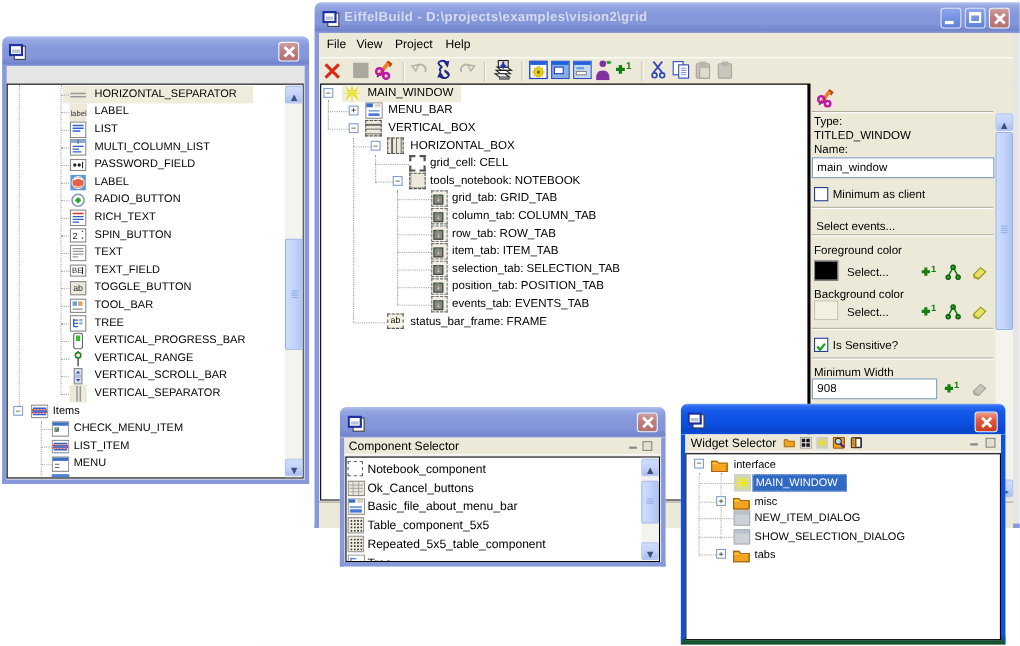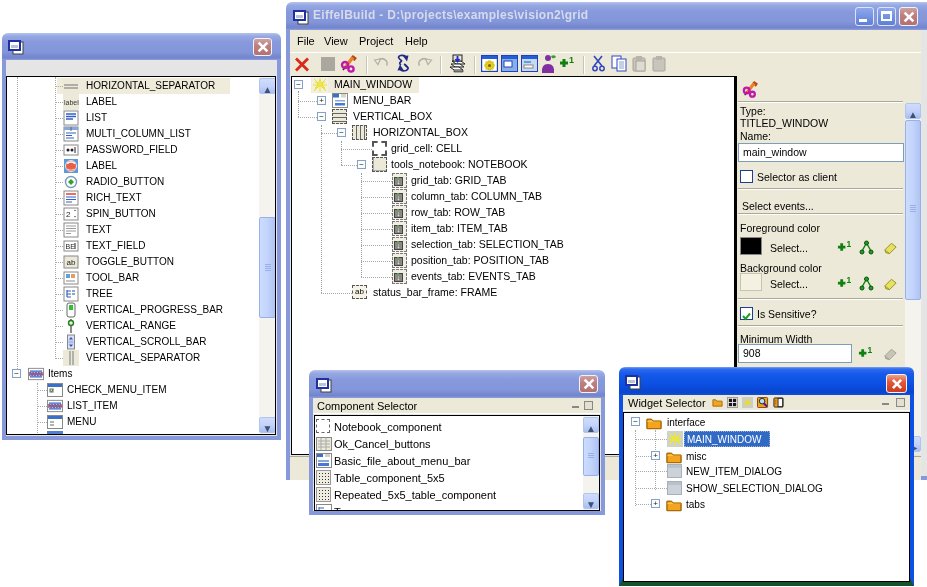--- a/index.html
+++ b/index.html
@@ -264,21 +264,21 @@
           <circle cx="6" cy="11" r="3" fill="none" stroke="#c018a8" stroke-width="2.4"></circle>
           <circle cx="12" cy="15" r="2.6" fill="none" stroke="#c018a8" stroke-width="2.4"></circle>
           <path d="M8 12.8 L10 13.6" stroke="#c018a8" stroke-width="2.4"></path>
         </svg>
       <div class="etch" style="left:1px;top:25px;width:165px"></div>
       <span class="lbl" style="left:3px;top:29px">Type:</span>
       <span class="lbl" style="left:3px;top:41px">TITLED_WINDOW</span>
       <span class="lbl" style="left:3px;top:54px">Name:</span>
       <div class="fld" style="left:1px;top:67px;width:166px;height:19px;line-height:17px;padding-left:4px">main_window</div>
       <div class="cb" style="left:3px;top:94px"></div>
-      <span class="lbl" style="left:20px;top:95px">Selector as client</span>
+      <span class="lbl" style="left:20px;top:95px">Minimum as client</span>
       <div class="etch" style="left:1px;top:112px;width:165px"></div>
       <span class="lbl" style="left:5px;top:124px">Select events...</span>
       <div class="etch" style="left:1px;top:137px;width:165px"></div>
       <span class="lbl" style="left:3px;top:146px">Foreground color</span>
       <div style="position:absolute;left:3px;top:161px;width:22px;height:18px;background:#000;border:1px solid #888"></div>
       <span class="lbl" style="left:33px;top:166px">Select...</span>
       <svg class="plus1" style="left:100px;top:164px" width="15" height="15" viewBox="0 0 16 15">
           <path d="M1 7 L9 7 M5 3 L5 11" stroke="#108010" stroke-width="3"></path>
           <text x="10" y="7" font-size="9" font-weight="bold" fill="#108010">1</text>
         </svg>

